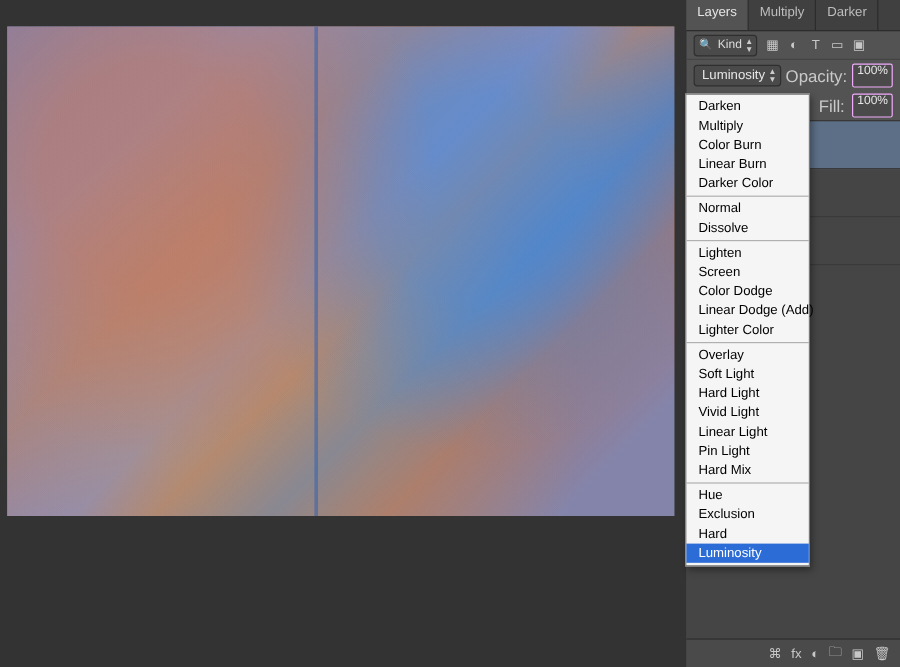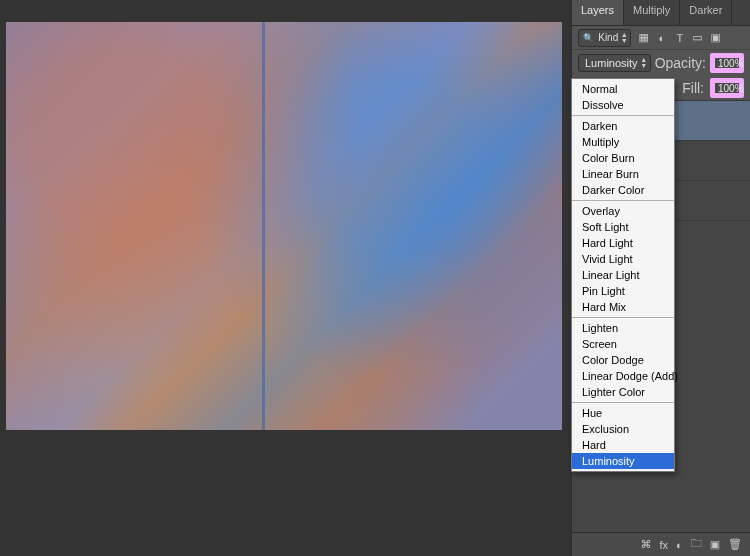--- a/index.html
+++ b/index.html
@@ -144,21 +144,21 @@
     color: #e6e6e6;
     width: 100%;
   }
   .blend-select-button .arrows {
     font-size: 8px; line-height: 6px;
     display:flex; flex-direction:column; color:#ccc;
   }
   .small-label { font-size: 14px; color: #c9c9c9; }
   .pct-field {
     background: #4a4a4a;
-    border: 5px solid #f0abfc;
+    border: 1px solid #f0abfc;
     border-radius: 2px;
     height: 20px;
     width: 34px;
     font-size: 10px;
     color: #e6e6e6;
     padding: 0 3px;
     text-align: right;
   }
 
   .lock-row {
@@ -321,45 +321,45 @@
     <span>fx</span>
     <span>◐</span>
     <span>🗀</span>
     <span>▣</span>
     <span>🗑</span>
   </div>
 </div>
 
 <div class="blend-menu" id="blend-menu">
     <div class="group">
-      <div class="item">Normal</div>
-      <div class="item">Dissolve</div>
-    </div>
-    <div class="group">
       <div class="item">Darken</div>
       <div class="item">Multiply</div>
       <div class="item">Color Burn</div>
       <div class="item">Linear Burn</div>
       <div class="item">Darker Color</div>
+    </div>
+    <div class="group">
+      <div class="item">Normal</div>
+      <div class="item">Dissolve</div>
+    </div>
+    <div class="group">
+      <div class="item">Lighten</div>
+      <div class="item">Screen</div>
+      <div class="item">Color Dodge</div>
+      <div class="item">Linear Dodge (Add)</div>
+      <div class="item">Lighter Color</div>
     </div>
     <div class="group">
       <div class="item">Overlay</div>
       <div class="item">Soft Light</div>
       <div class="item">Hard Light</div>
       <div class="item">Vivid Light</div>
       <div class="item">Linear Light</div>
       <div class="item">Pin Light</div>
       <div class="item">Hard Mix</div>
     </div>
     <div class="group">
-      <div class="item">Lighten</div>
-      <div class="item">Screen</div>
-      <div class="item">Color Dodge</div>
-      <div class="item">Linear Dodge (Add)</div>
-      <div class="item">Lighter Color</div>
-    </div>
-    <div class="group">
       <div class="item">Hue</div>
       <div class="item">Exclusion</div>
       <div class="item">Hard</div>
       <div class="item highlight">Luminosity</div>
     </div>
   </div>
 
 </body></html>

